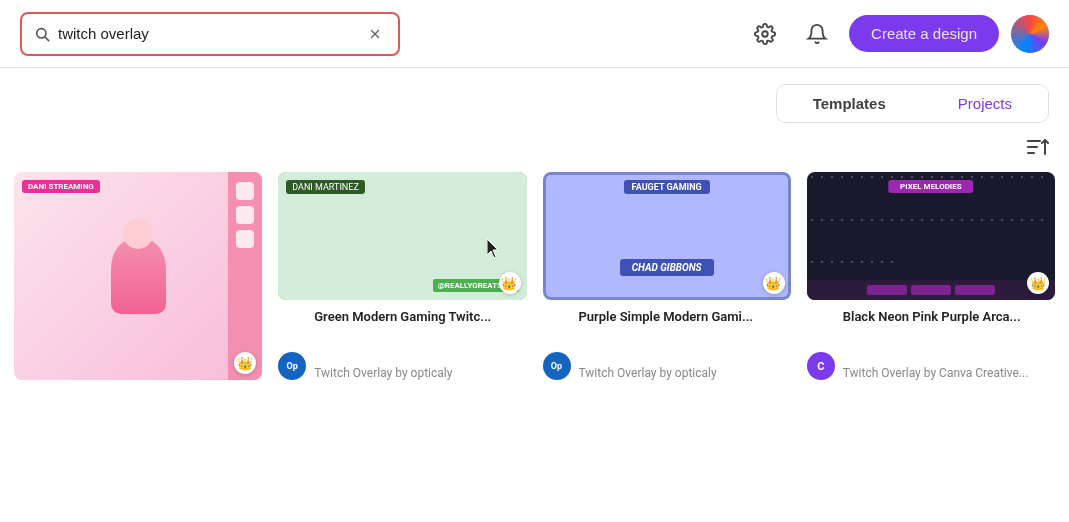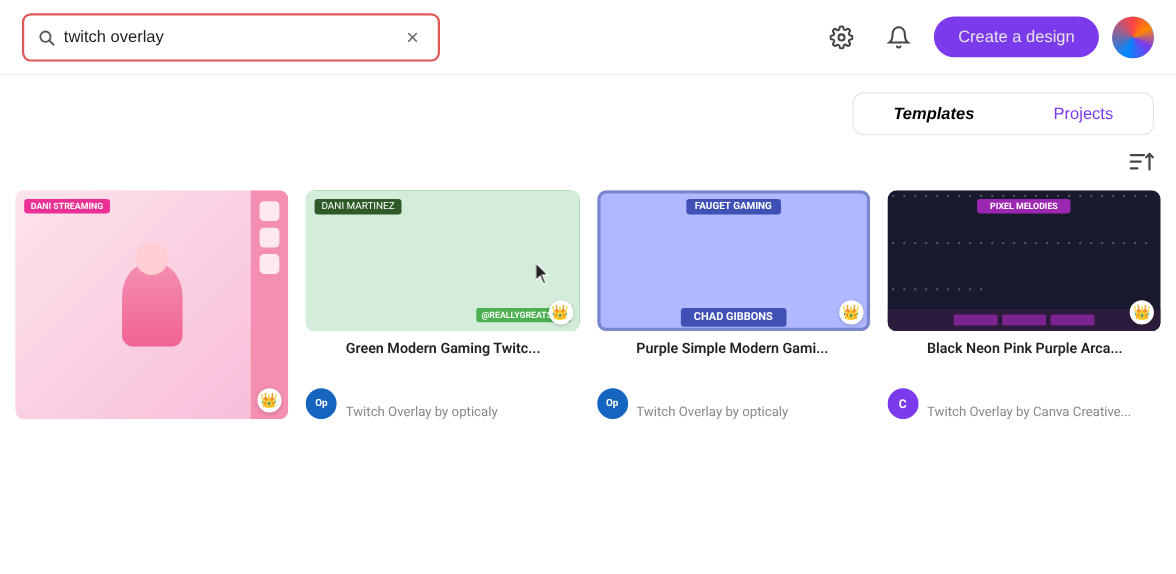--- a/index.html
+++ b/index.html
@@ -107,23 +107,22 @@
       padding: 10px 36px;
       font-size: 15px;
       font-weight: 500;
       cursor: pointer;
       border: none;
       background: #fff;
       color: #555;
     }
     .tab.active {
       background: #fff;
-      color: #000000;
+      color: #404040;
       font-weight: 700;
-      font-style: italic;
     }
     .tab.inactive {
       color: #7c3aed;
       background: #fff;
     }
 
     
     .sort-row {
       display: flex;
       justify-content: flex-end;
@@ -231,30 +230,31 @@
       background: #3f51b5;
       color: #fff;
       font-size: 9px;
       font-weight: 700;
       padding: 2px 8px;
       border-radius: 3px;
       white-space: nowrap;
     }
     .thumb-3-bottom-label {
       position: absolute;
-      bottom: 4px;
+      bottom: 24px;
       left: 50%;
       transform: translateX(-50%);
       background: #3f51b5;
       color: #fff;
       font-size: 10px;
       font-weight: 700;
       padding: 3px 12px;
       border-radius: 3px;
       white-space: nowrap;
+      font-style: italic;
     }
 
     
     .thumb-4 {
       background: #1a1a2e;
       position: relative;
       overflow: hidden;
     }
     .thumb-4-top {
       position: absolute;

